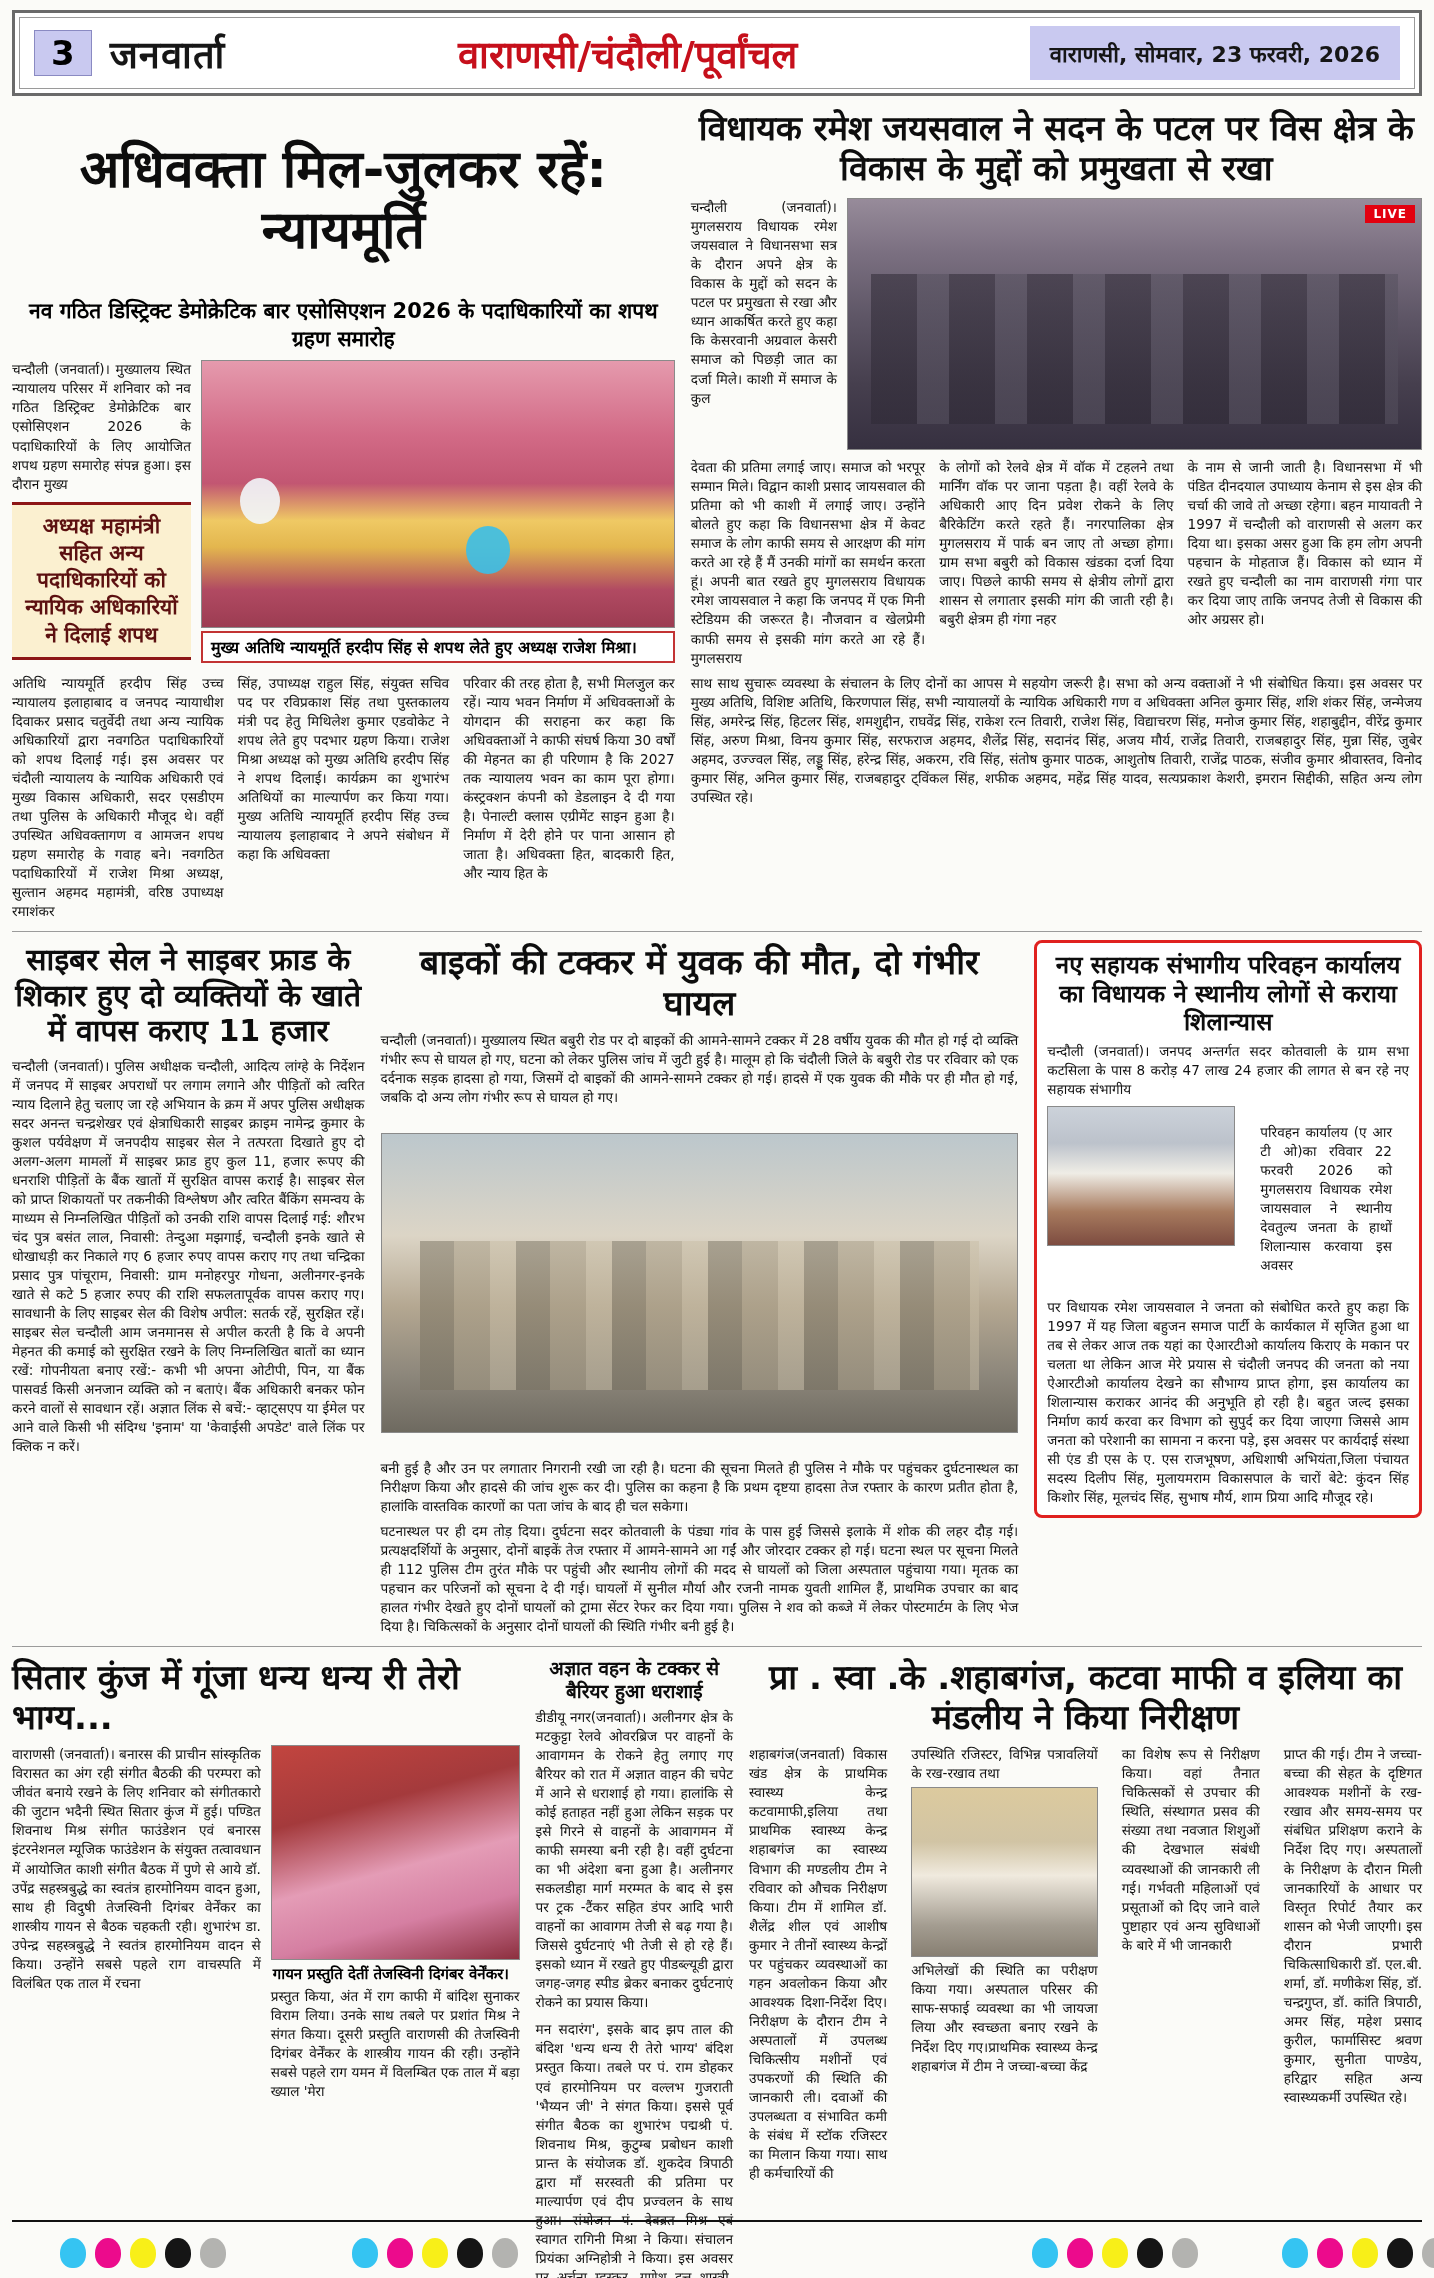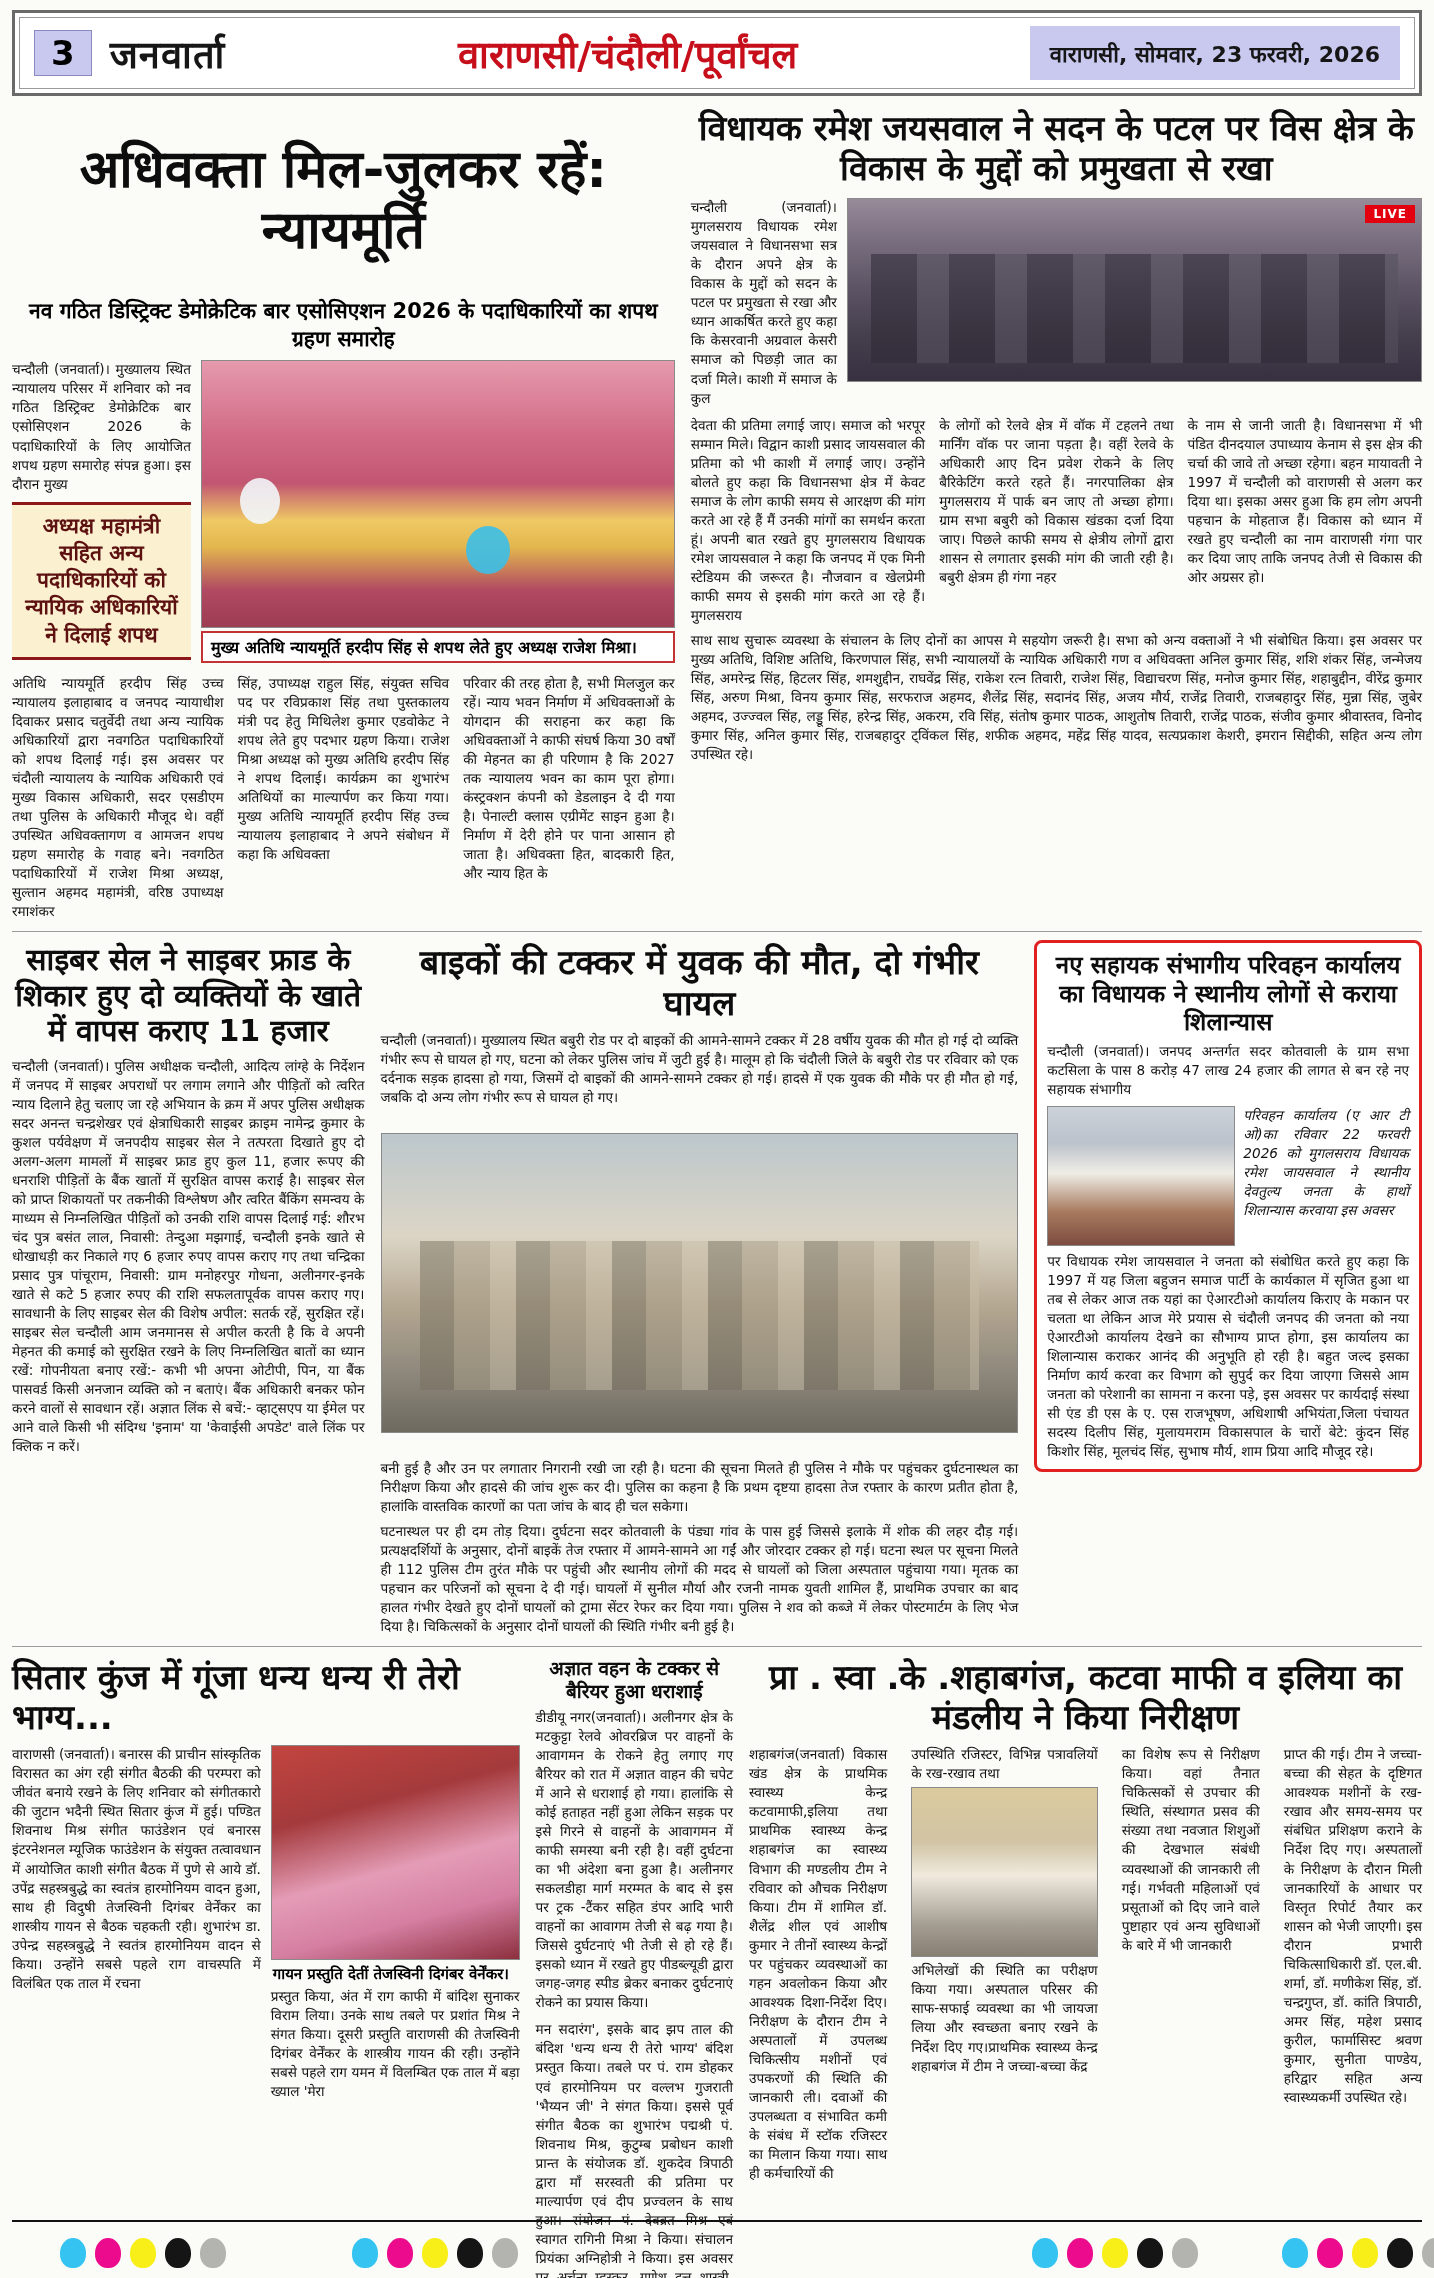--- a/index.html
+++ b/index.html
@@ -89,21 +89,21 @@
         <p class="bt col" style="margin:0;">सिंह, उपाध्यक्ष राहुल सिंह, संयुक्त सचिव पद पर रविप्रकाश सिंह तथा पुस्तकालय मंत्री पद हेतु मिथिलेश कुमार एडवोकेट ने शपथ लेते हुए पदभार ग्रहण किया। राजेश मिश्रा अध्यक्ष को मुख्य अतिथि हरदीप सिंह ने शपथ दिलाई। कार्यक्रम का शुभारंभ अतिथियों का माल्यार्पण कर किया गया। मुख्य अतिथि न्यायमूर्ति हरदीप सिंह उच्च न्यायालय इलाहाबाद ने अपने संबोधन में कहा कि अधिवक्ता</p>
         <p class="bt col" style="margin:0;">परिवार की तरह होता है, सभी मिलजुल कर रहें। न्याय भवन निर्माण में अधिवक्ताओं के योगदान की सराहना कर कहा कि अधिवक्ताओं ने काफी संघर्ष किया 30 वर्षों की मेहनत का ही परिणाम है कि 2027 तक न्यायालय भवन का काम पूरा होगा। कंस्ट्रक्शन कंपनी को डेडलाइन दे दी गया है। पेनाल्टी क्लास एग्रीमेंट साइन हुआ है। निर्माण में देरी होने पर पाना आसान हो जाता है। अधिवक्ता हित, बादकारी हित, और न्याय हित के</p>
       </div>
     </section>
 
     <section style="flex:1;">
       <h2 class="hl hl-xl" style="margin:4px 0 10px;">विधायक रमेश जयसवाल ने सदन के पटल पर विस क्षेत्र के विकास के मुद्दों को प्रमुखता से रखा</h2>
       <div class="h-row" style="gap:10px;">
         <p class="bt" style="flex:0 0 20%; margin:0;">चन्दौली (जनवार्ता)। मुगलसराय विधायक रमेश जयसवाल ने विधानसभा सत्र के दौरान अपने क्षेत्र के विकास के मुद्दों को सदन के पटल पर प्रमुखता से रखा और ध्यान आकर्षित करते हुए कहा कि केसरवानी अग्रवाल केसरी समाज को पिछड़ी जात का दर्जा मिले। काशी में समाज के कुल</p>
         <div style="flex:1;">
-          <div class="photo ph-assembly" style="height:184px;">
+          <div class="photo ph-assembly" style="height:252px;">
             <span class="live-badge">LIVE</span>
           </div>
         </div>
       </div>
       <div class="h-row" style="margin-top:8px; gap:14px;">
         <p class="bt col" style="margin:0;">देवता की प्रतिमा लगाई जाए। समाज को भरपूर सम्मान मिले। विद्वान काशी प्रसाद जायसवाल की प्रतिमा को भी काशी में लगाई जाए। उन्होंने बोलते हुए कहा कि विधानसभा क्षेत्र में केवट समाज के लोग काफी समय से आरक्षण की मांग करते आ रहे हैं मैं उनकी मांगों का समर्थन करता हूं। अपनी बात रखते हुए मुगलसराय विधायक रमेश जायसवाल ने कहा कि जनपद में एक मिनी स्टेडियम की जरूरत है। नौजवान व खेलप्रेमी काफी समय से इसकी मांग करते आ रहे हैं। मुगलसराय</p>
         <p class="bt col" style="margin:0;">के लोगों को रेलवे क्षेत्र में वॉक में टहलने तथा मार्निंग वॉक पर जाना पड़ता है। वहीं रेलवे के अधिकारी आए दिन प्रवेश रोकने के लिए बैरिकेटिंग करते रहते हैं। नगरपालिका क्षेत्र मुगलसराय में पार्क बन जाए तो अच्छा होगा। ग्राम सभा बबुरी को विकास खंडका दर्जा दिया जाए। पिछले काफी समय से क्षेत्रीय लोगों द्वारा शासन से लगातार इसकी मांग की जाती रही है। बबुरी क्षेत्रम ही गंगा नहर</p>
         <p class="bt col" style="margin:0;">के नाम से जानी जाती है। विधानसभा में भी पंडित दीनदयाल उपाध्याय केनाम से इस क्षेत्र की चर्चा की जावे तो अच्छा रहेगा। बहन मायावती ने 1997 में चन्दौली को वाराणसी से अलग कर दिया था। इसका असर हुआ कि हम लोग अपनी पहचान के मोहताज हैं। विकास को ध्यान में रखते हुए चन्दौली का नाम वाराणसी गंगा पार कर दिया जाए ताकि जनपद तेजी से विकास की ओर अग्रसर हो।</p>
       </div>
       <p class="bt" style="margin:6px 0 0;">साथ साथ सुचारू व्यवस्था के संचालन के लिए दोनों का आपस मे सहयोग जरूरी है। सभा को अन्य वक्ताओं ने भी संबोधित किया। इस अवसर पर मुख्य अतिथि, विशिष्ट अतिथि, किरणपाल सिंह, सभी न्यायालयों के न्यायिक अधिकारी गण व अधिवक्ता अनिल कुमार सिंह, शशि शंकर सिंह, जन्मेजय सिंह, अमरेन्द्र सिंह, हिटलर सिंह, शमशुद्दीन, राघवेंद्र सिंह, राकेश रत्न तिवारी, राजेश सिंह, विद्याचरण सिंह, मनोज कुमार सिंह, शहाबुद्दीन, वीरेंद्र कुमार सिंह, अरुण मिश्रा, विनय कुमार सिंह, सरफराज अहमद, शैलेंद्र सिंह, सदानंद सिंह, अजय मौर्य, राजेंद्र तिवारी, राजबहादुर सिंह, मुन्ना सिंह, जुबेर अहमद, उज्ज्वल सिंह, लड्डू सिंह, हरेन्द्र सिंह, अकरम, रवि सिंह, संतोष कुमार पाठक, आशुतोष तिवारी, राजेंद्र पाठक, संजीव कुमार श्रीवास्तव, विनोद कुमार सिंह, अनिल कुमार सिंह, राजबहादुर ट्विंकल सिंह, शफीक अहमद, महेंद्र सिंह यादव, सत्यप्रकाश केशरी, इमरान सिद्दीकी, सहित अन्य लोग उपस्थित रहे।</p>
@@ -127,21 +127,21 @@
       </div>
       <p class="bt" style="margin:6px 0 0;">घटनास्थल पर ही दम तोड़ दिया। दुर्घटना सदर कोतवाली के पंड्या गांव के पास हुई जिससे इलाके में शोक की लहर दौड़ गई। प्रत्यक्षदर्शियों के अनुसार, दोनों बाइकें तेज रफ्तार में आमने-सामने आ गईं और जोरदार टक्कर हो गई। घटना स्थल पर सूचना मिलते ही 112 पुलिस टीम तुरंत मौके पर पहुंची और स्थानीय लोगों की मदद से घायलों को जिला अस्पताल पहुंचाया गया। मृतक का पहचान कर परिजनों को सूचना दे दी गई। घायलों में सुनील मौर्या और रजनी नामक युवती शामिल हैं, प्राथमिक उपचार का बाद हालत गंभीर देखते हुए दोनों घायलों को ट्रामा सेंटर रेफर कर दिया गया। पुलिस ने शव को कब्जे में लेकर पोस्टमार्टम के लिए भेज दिया है। चिकित्सकों के अनुसार दोनों घायलों की स्थिति गंभीर बनी हुई है।</p>
     </section>
 
     <section style="flex:0 0 27.5%;">
       <div class="redbox">
         <h3 class="hl hl-md" style="margin:2px 0 6px;">नए सहायक संभागीय परिवहन कार्यालय का विधायक ने स्थानीय लोगों से कराया शिलान्यास</h3>
         <p class="bt" style="margin:0 0 6px;">चन्दौली (जनवार्ता)। जनपद अन्तर्गत सदर कोतवाली के ग्राम सभा कटसिला के पास 8 करोड़  47 लाख 24 हजार की लागत से बन रहे नए सहायक संभागीय</p>
         <div class="h-row" style="gap:8px;">
           <div class="photo ph-arto" style="flex:0 0 52%; height:140px;"></div>
-          <p class="bt" style="flex:1; margin:0;font-style:italic;">परिवहन कार्यालय (ए आर टी ओ)का रविवार 22 फरवरी 2026 को  मुगलसराय विधायक रमेश जायसवाल ने स्थानीय देवतुल्य जनता के हाथों शिलान्यास करवाया इस अवसर</p>
+          <p class="bt" style="flex:1; margin:17px;">परिवहन कार्यालय (ए आर टी ओ)का रविवार 22 फरवरी 2026 को  मुगलसराय विधायक रमेश जायसवाल ने स्थानीय देवतुल्य जनता के हाथों शिलान्यास करवाया इस अवसर</p>
         </div>
         <p class="bt" style="margin:6px 0 0;">पर विधायक रमेश जायसवाल ने जनता को संबोधित करते हुए कहा कि 1997 में यह जिला बहुजन समाज पार्टी के कार्यकाल में सृजित हुआ था तब से लेकर आज तक यहां का ऐआरटीओ कार्यालय किराए के मकान पर चलता था लेकिन आज मेरे प्रयास से चंदौली जनपद की जनता को नया  ऐआरटीओ कार्यालय देखने का सौभाग्य प्राप्त होगा, इस कार्यालय का शिलान्यास कराकर आनंद की अनुभूति हो रही है। बहुत जल्द इसका निर्माण कार्य करवा कर विभाग को सुपुर्द कर दिया जाएगा जिससे आम जनता को परेशानी का सामना न करना पड़े, इस अवसर पर कार्यदाई संस्था सी एंड डी एस के ए. एस राजभूषण, अधिशाषी अभियंता,जिला पंचायत सदस्य दिलीप सिंह, मुलायमराम विकासपाल के चारों बेटे: कुंदन सिंह किशोर सिंह, मूलचंद सिंह, सुभाष मौर्य, शाम प्रिया आदि मौजूद रहे।</p>
       </div>
     </section>
   </div>
 
   <div class="h-row rule-top">
     <section style="flex:0 0 36%;">
       <h2 class="hl hl-xl" style="text-align:left; margin:2px 0 8px;">सितार कुंज में गूंजा धन्य धन्य री तेरो भाग्य...</h2>
       <div class="h-row" style="gap:10px;">

